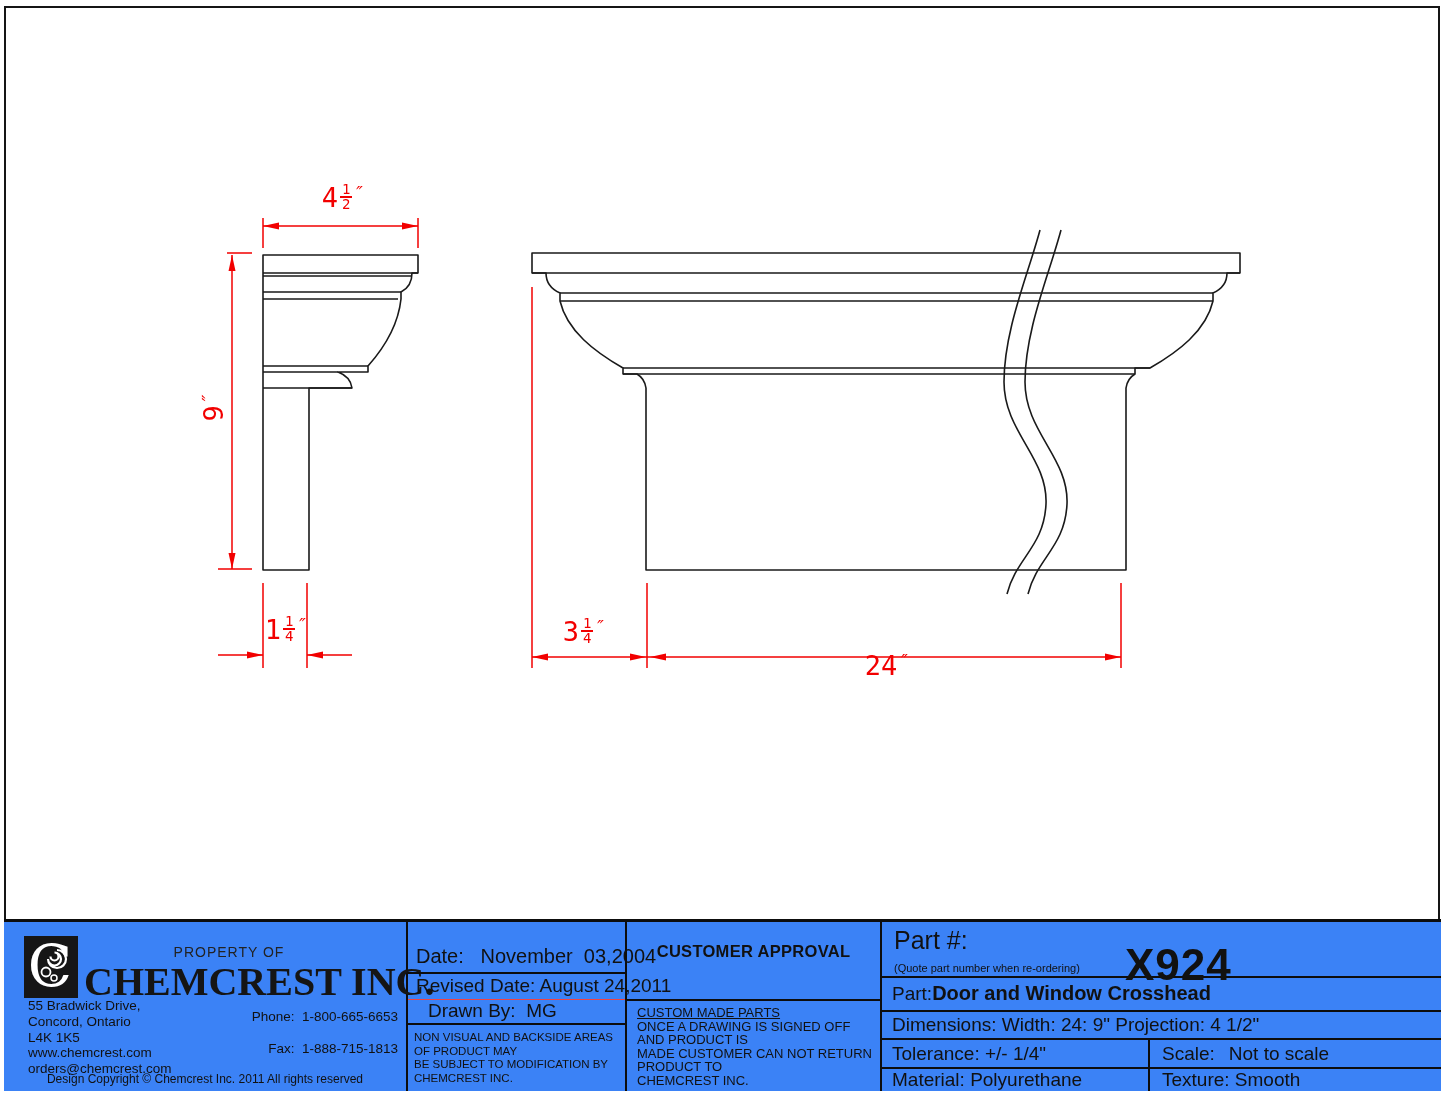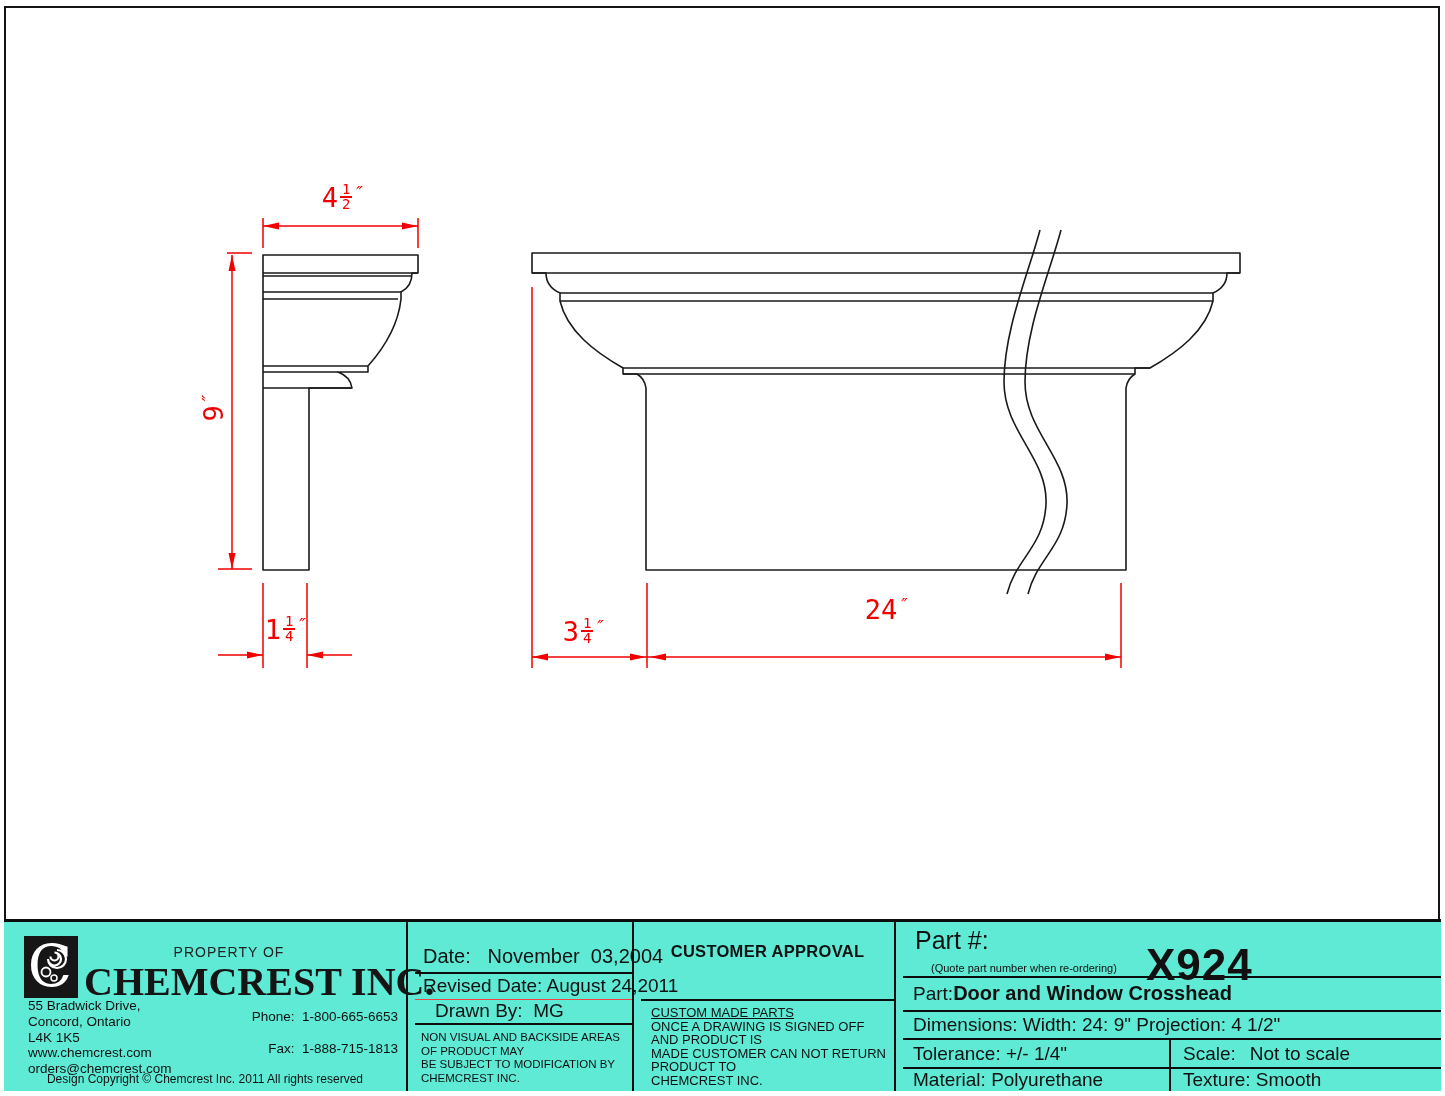--- a/index.html
+++ b/index.html
@@ -13,21 +13,21 @@
 
   .dim-text { position:absolute; color:#f20000; font-family:"DejaVu Sans Mono", monospace; display:flex; align-items:flex-start; justify-content:center; white-space:nowrap; }
   .dim-text .whole { font-size:27px; line-height:27px; }
   .dim-text .unit { font-size:18px; line-height:18px; margin-left:1px; transform:skewX(-10deg); }
   .frac { display:inline-flex; flex-direction:column; align-items:center; font-size:14px; line-height:13px; margin-left:2px; margin-top:-1px; }
   .frac .num { border-bottom:2px solid #f20000; padding:0 2px 0px 2px; }
   .frac .den { padding-top:0px; }
   .dim-rot { transform:rotate(-90deg); }
 
   
-  .title-block { position:absolute; left:4px; top:919px; width:1437px; height:172px; border-top:3px solid #0d0d0d; background:#5eead4; display:flex;gap:7px; }
+  .title-block { position:absolute; left:4px; top:919px; width:1437px; height:172px; border-top:3px solid #0d0d0d; background:#3b82f6; display:flex; }
   .tb-col { position:relative; height:100%; }
   .tb-c1 { width:404px; border-right:2px solid #0d0d0d; }
   .tb-c2 { width:219px; border-right:2px solid #0d0d0d; display:flex; flex-direction:column; }
   .tb-c3 { width:255px; border-right:2px solid #0d0d0d; display:flex; flex-direction:column; }
   .tb-c4 { flex:1; display:flex; flex-direction:column; }
 
   
   .logo { position:absolute; left:20px; top:14px; }
   .property-of { position:absolute; left:140px; top:22px; width:170px; text-align:center; font-size:14px; letter-spacing:1px; color:#222; }
   .company-name { position:absolute; left:80px; top:36px; width:320px; font-family:"Liberation Serif", serif; font-weight:600; font-size:40px; letter-spacing:0px; color:#151515; white-space:nowrap; }
@@ -44,21 +44,21 @@
   .pre { white-space:pre; }
 
   
   .approval-head { height:111px; padding-top:20px; text-align:center; font-weight:bold; font-size:16.5px; letter-spacing:0.3px; }
   .row-note-right { flex:1; border-top:2px solid #0d0d0d; font-size:13px; line-height:13.5px; padding:5px 4px 4px 10px; }
   .note-title { text-decoration:underline; }
 
   
   .row-partno { height:54px; position:relative; }
   .partno-label { position:absolute; left:12px; top:4px; font-size:25px; }
-  .partno-hint { position:absolute; left:28px; top:40px; font-size:11px; }
+  .partno-hint { position:absolute; left:12px; top:40px; font-size:11px; }
   .partno-value { position:absolute; left:243px; top:18px; font-size:44px; font-weight:bold; letter-spacing:1px; }
   .row-partname { height:35px; border-top:2px solid #0d0d0d; display:flex; align-items:center; padding-left:10px; font-size:19px; }
   .row-partname .val { font-weight:bold; font-size:20px; }
   .row-dims { height:28px; border-top:2px solid #0d0d0d; display:flex; align-items:center; padding-left:10px; font-size:19px; }
   .row-split { border-top:2px solid #0d0d0d; display:flex; }
   .row-tol { height:29px; }
   .row-mat { flex:1; }
   .cell-l { width:268px; border-right:2px solid #0d0d0d; display:flex; align-items:center; padding-left:10px; font-size:19px; }
   .cell-r { flex:1; display:flex; align-items:center; padding-left:12px; font-size:19px; }
   .gap { display:inline-block; width:14px; }
@@ -134,21 +134,21 @@
 
   <div class="dim-text" style="left:553px; top:618px; width:62px;">
     <span class="whole">3</span>
       <span class="frac">
         <span class="num">1</span>
         <span class="den">4</span>
       </span>
       <span class="unit">″</span>
   </div>
 
-  <div class="dim-text" style="left:852px; top:596px; width:70px;text-align:right;">
+  <div class="dim-text" style="left:852px; top:652px; width:70px;text-align:right;">
     <span class="whole">24</span>
       <span class="unit">″</span>
   </div>
 
   <div class="title-block">
 
     <div class="tb-col tb-c1">
       <svg class="logo" width="54" height="62" viewBox="0 0 54 62">
         <rect x="0" y="0" width="54" height="62" fill="#161616"></rect>
         <text x="26" y="50" font-family="DejaVu Serif, serif" font-size="58" fill="#ffffff" text-anchor="middle">C</text>

